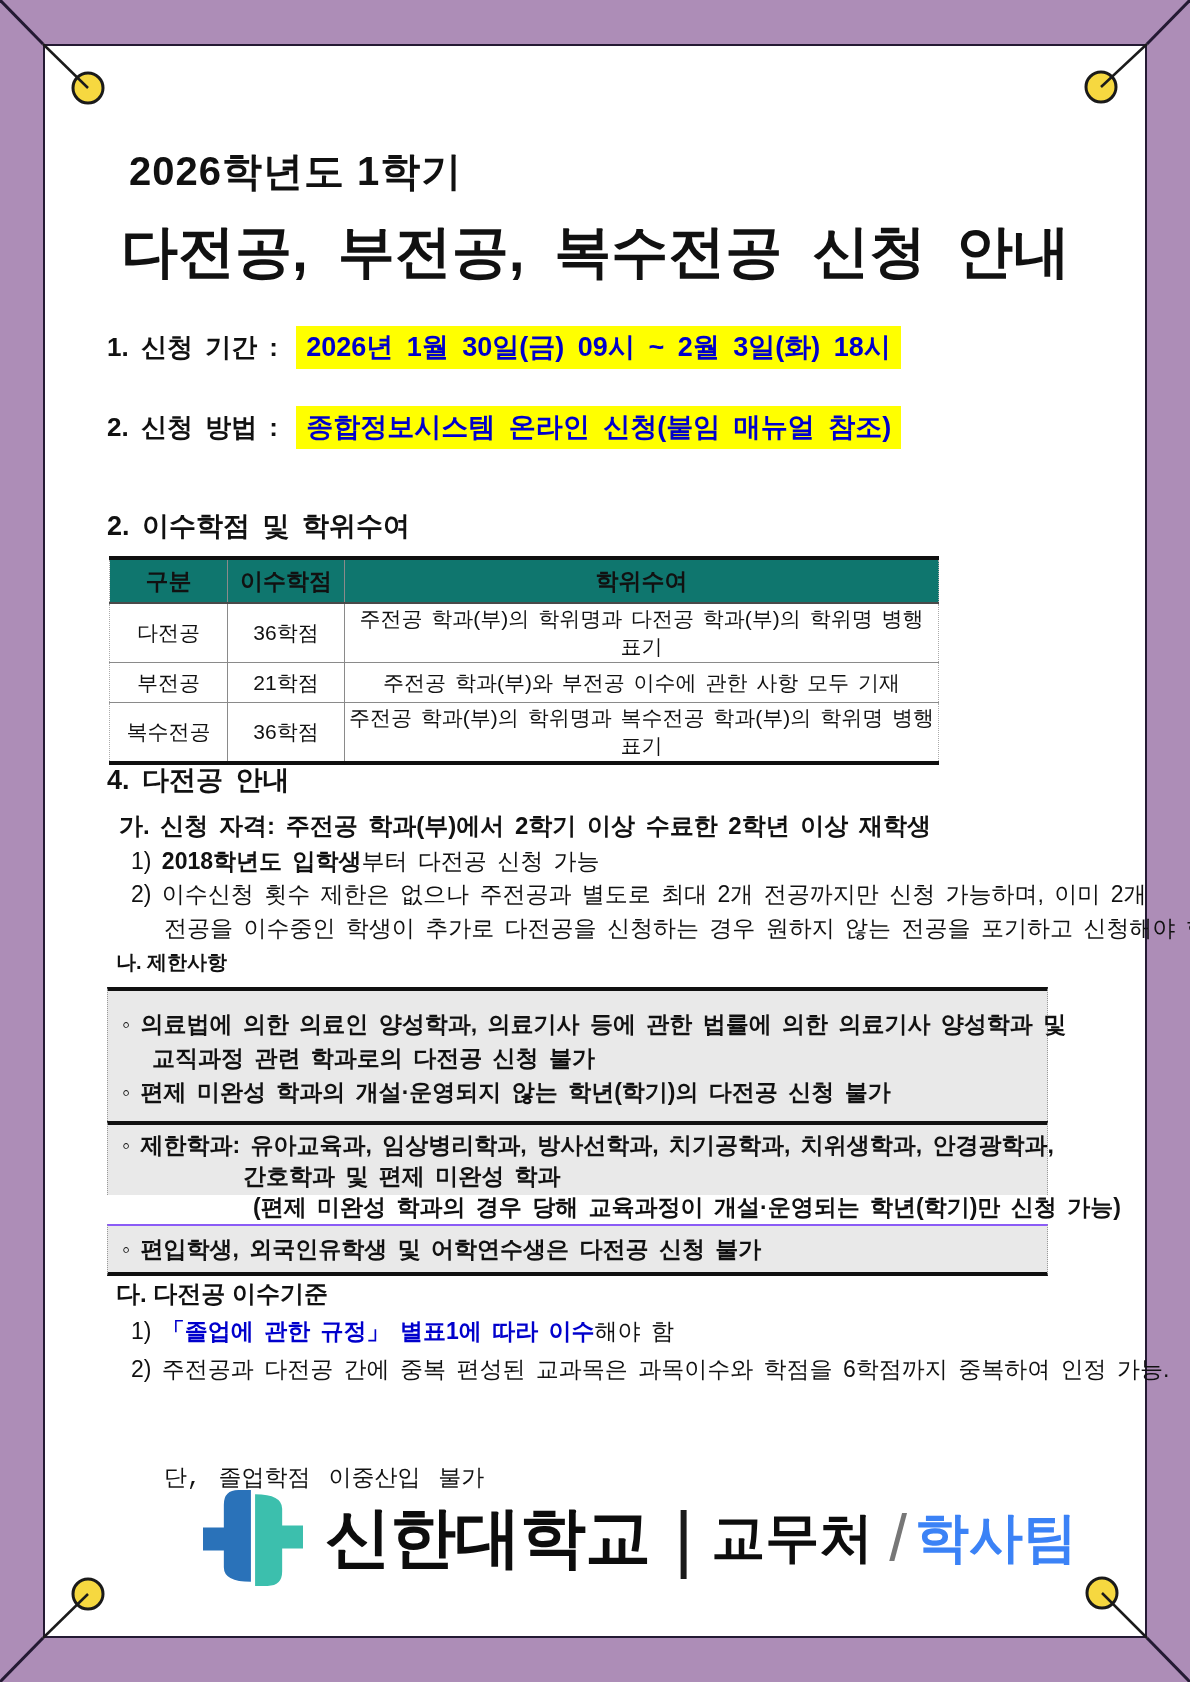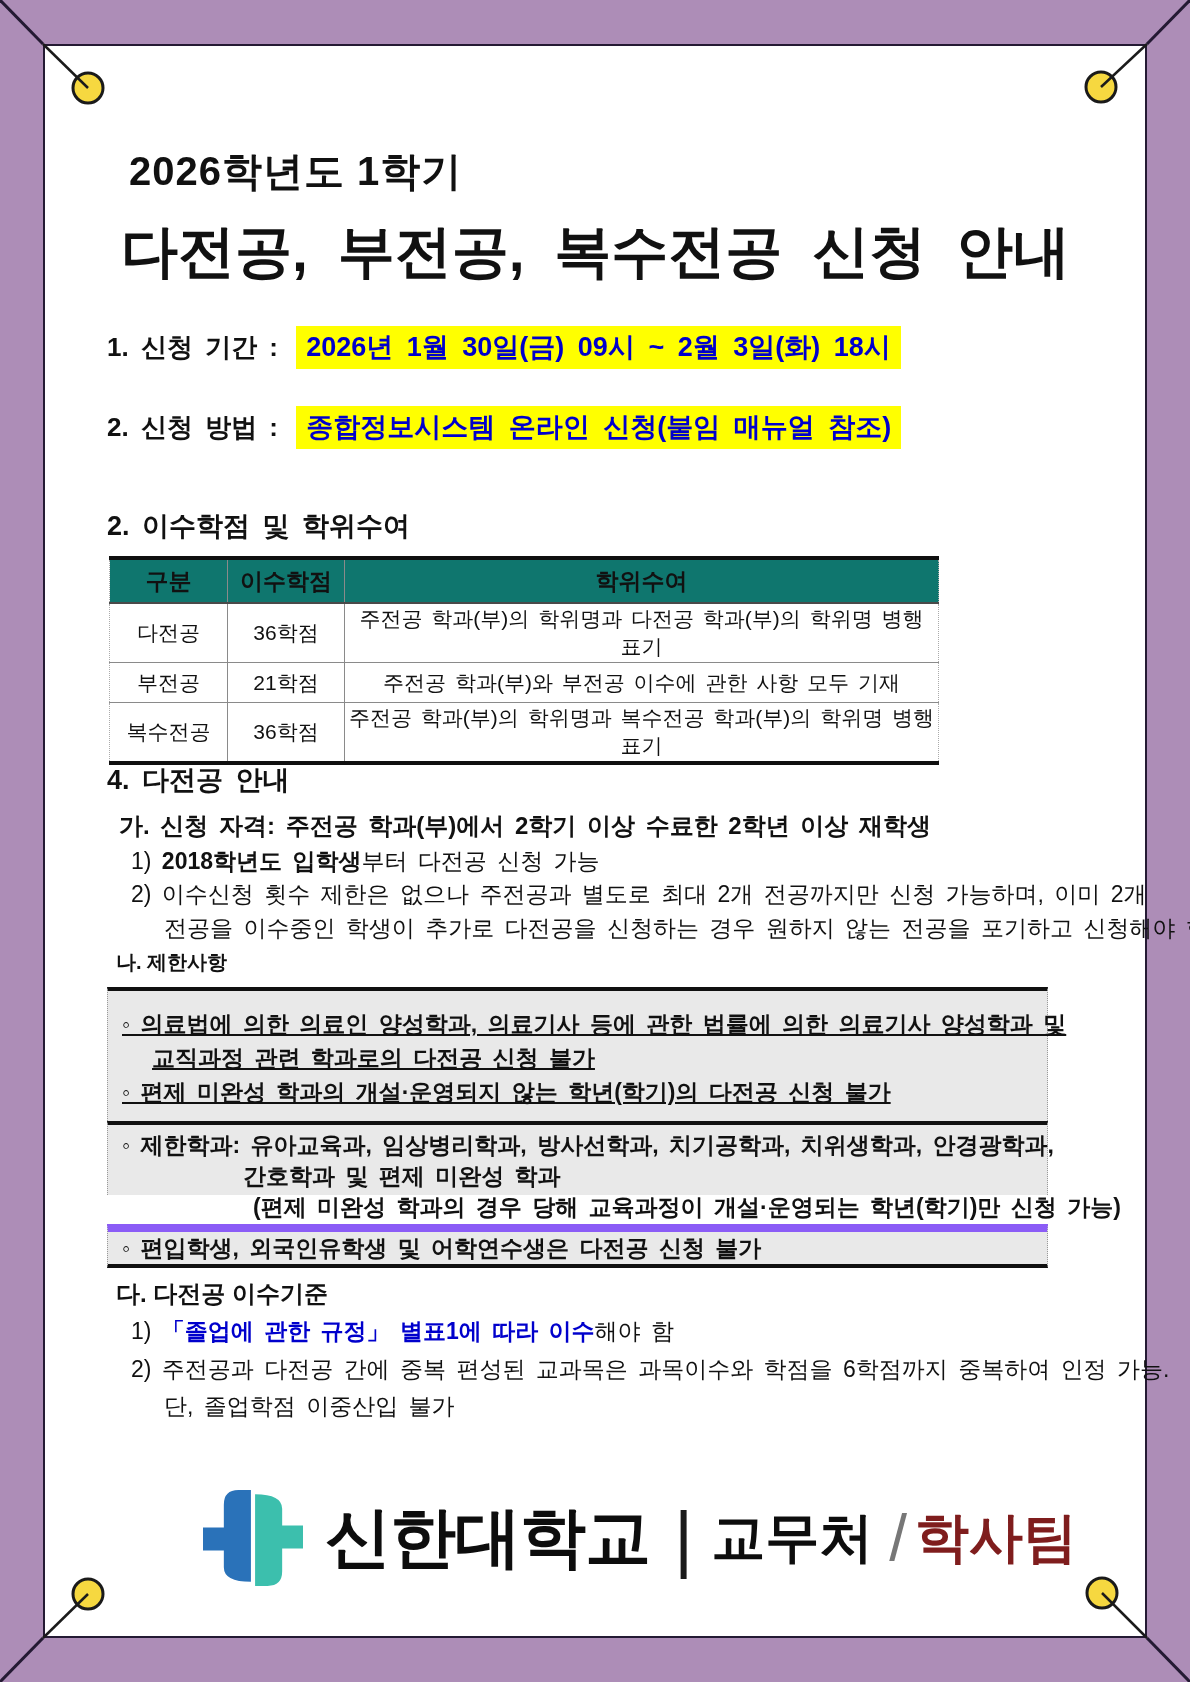--- a/index.html
+++ b/index.html
@@ -56,49 +56,49 @@
   .bseg{font-weight:800;}
   .na{top:903px;left:71px;font-size:20px;font-weight:800;}
 
   .gbox{
     position:absolute;left:62px;width:941px;background:#e9e9e9;
     border-left:1px dotted #999;border-right:1px dotted #999;
     box-sizing:border-box;font-size:23px;font-weight:600;word-spacing:4px;
   }
   .gbox .ln{white-space:nowrap;}
   #box1{top:941px;height:134px;border-top:4px solid #101010;padding-top:16px;}
-  #box1 .ln{line-height:34px;text-decoration:underline;}
+  #box1 .ln{line-height:34px;}
   #box2{top:1075px;height:74px;border-top:4px solid #101010;padding-top:5px;}
   #box2 .ln{line-height:31px;}
   #box3{
-    top:1178px;height:44px;border-top:8px solid #8b5cf6;border-bottom:4px solid #101010;
+    top:1178px;height:52px;border-top:2px solid #8b5cf6;border-bottom:4px solid #101010;
     display:flex;align-items:center;font-weight:800;
   }
   .pl-bullet{padding-left:14px;}
   .pl-ind1{padding-left:44px;}
   .pl-ind2{padding-left:135px;}
   .pl-ind3{padding-left:145px;}
 
   .da{top:1232px;left:71px;font-size:24px;font-weight:800;}
   .d1{top:1270px;left:86px;}
   .blueseg{color:#0000cc;font-weight:700;}
   .d2{top:1308px;left:86px;}
-  .dan{top:1345px;left:119px;}
+  .dan{top:1416px;left:119px;font-family:Liberation Mono, monospace;}
 
   .footer{
     position:absolute;top:1444px;left:158px;display:flex;align-items:center;
   }
   .logo-mark{display:block;}
   .logo-blue{fill:#2a72b9;}
   .logo-teal{fill:#3cbfad;}
   .uni{font-size:66px;font-weight:900;letter-spacing:-1px;color:#0d0d0d;margin-left:22px;}
   .vbar{font-size:74px;font-weight:100;color:#1a1a1a;margin:0 18px 0 24px;}
   .dept{font-size:54px;font-weight:800;color:#0d0d0d;}
   .slash{font-size:64px;font-weight:400;color:#777;margin:0 8px 0 16px;}
-  .team{font-size:54px;font-weight:600;color:#7f1d1d;}
+  .team{font-size:54px;font-weight:600;color:#3b82f6;}
 
   .miter{stroke:#241a33;stroke-width:3;}
   .needle{stroke:#1b1b1b;stroke-width:2.5;}
   .pinhead{fill:#f6d840;stroke:#1a1a1a;stroke-width:3;}
 </style>
 </head>
 <body>
 
 <div class="poster">
 

